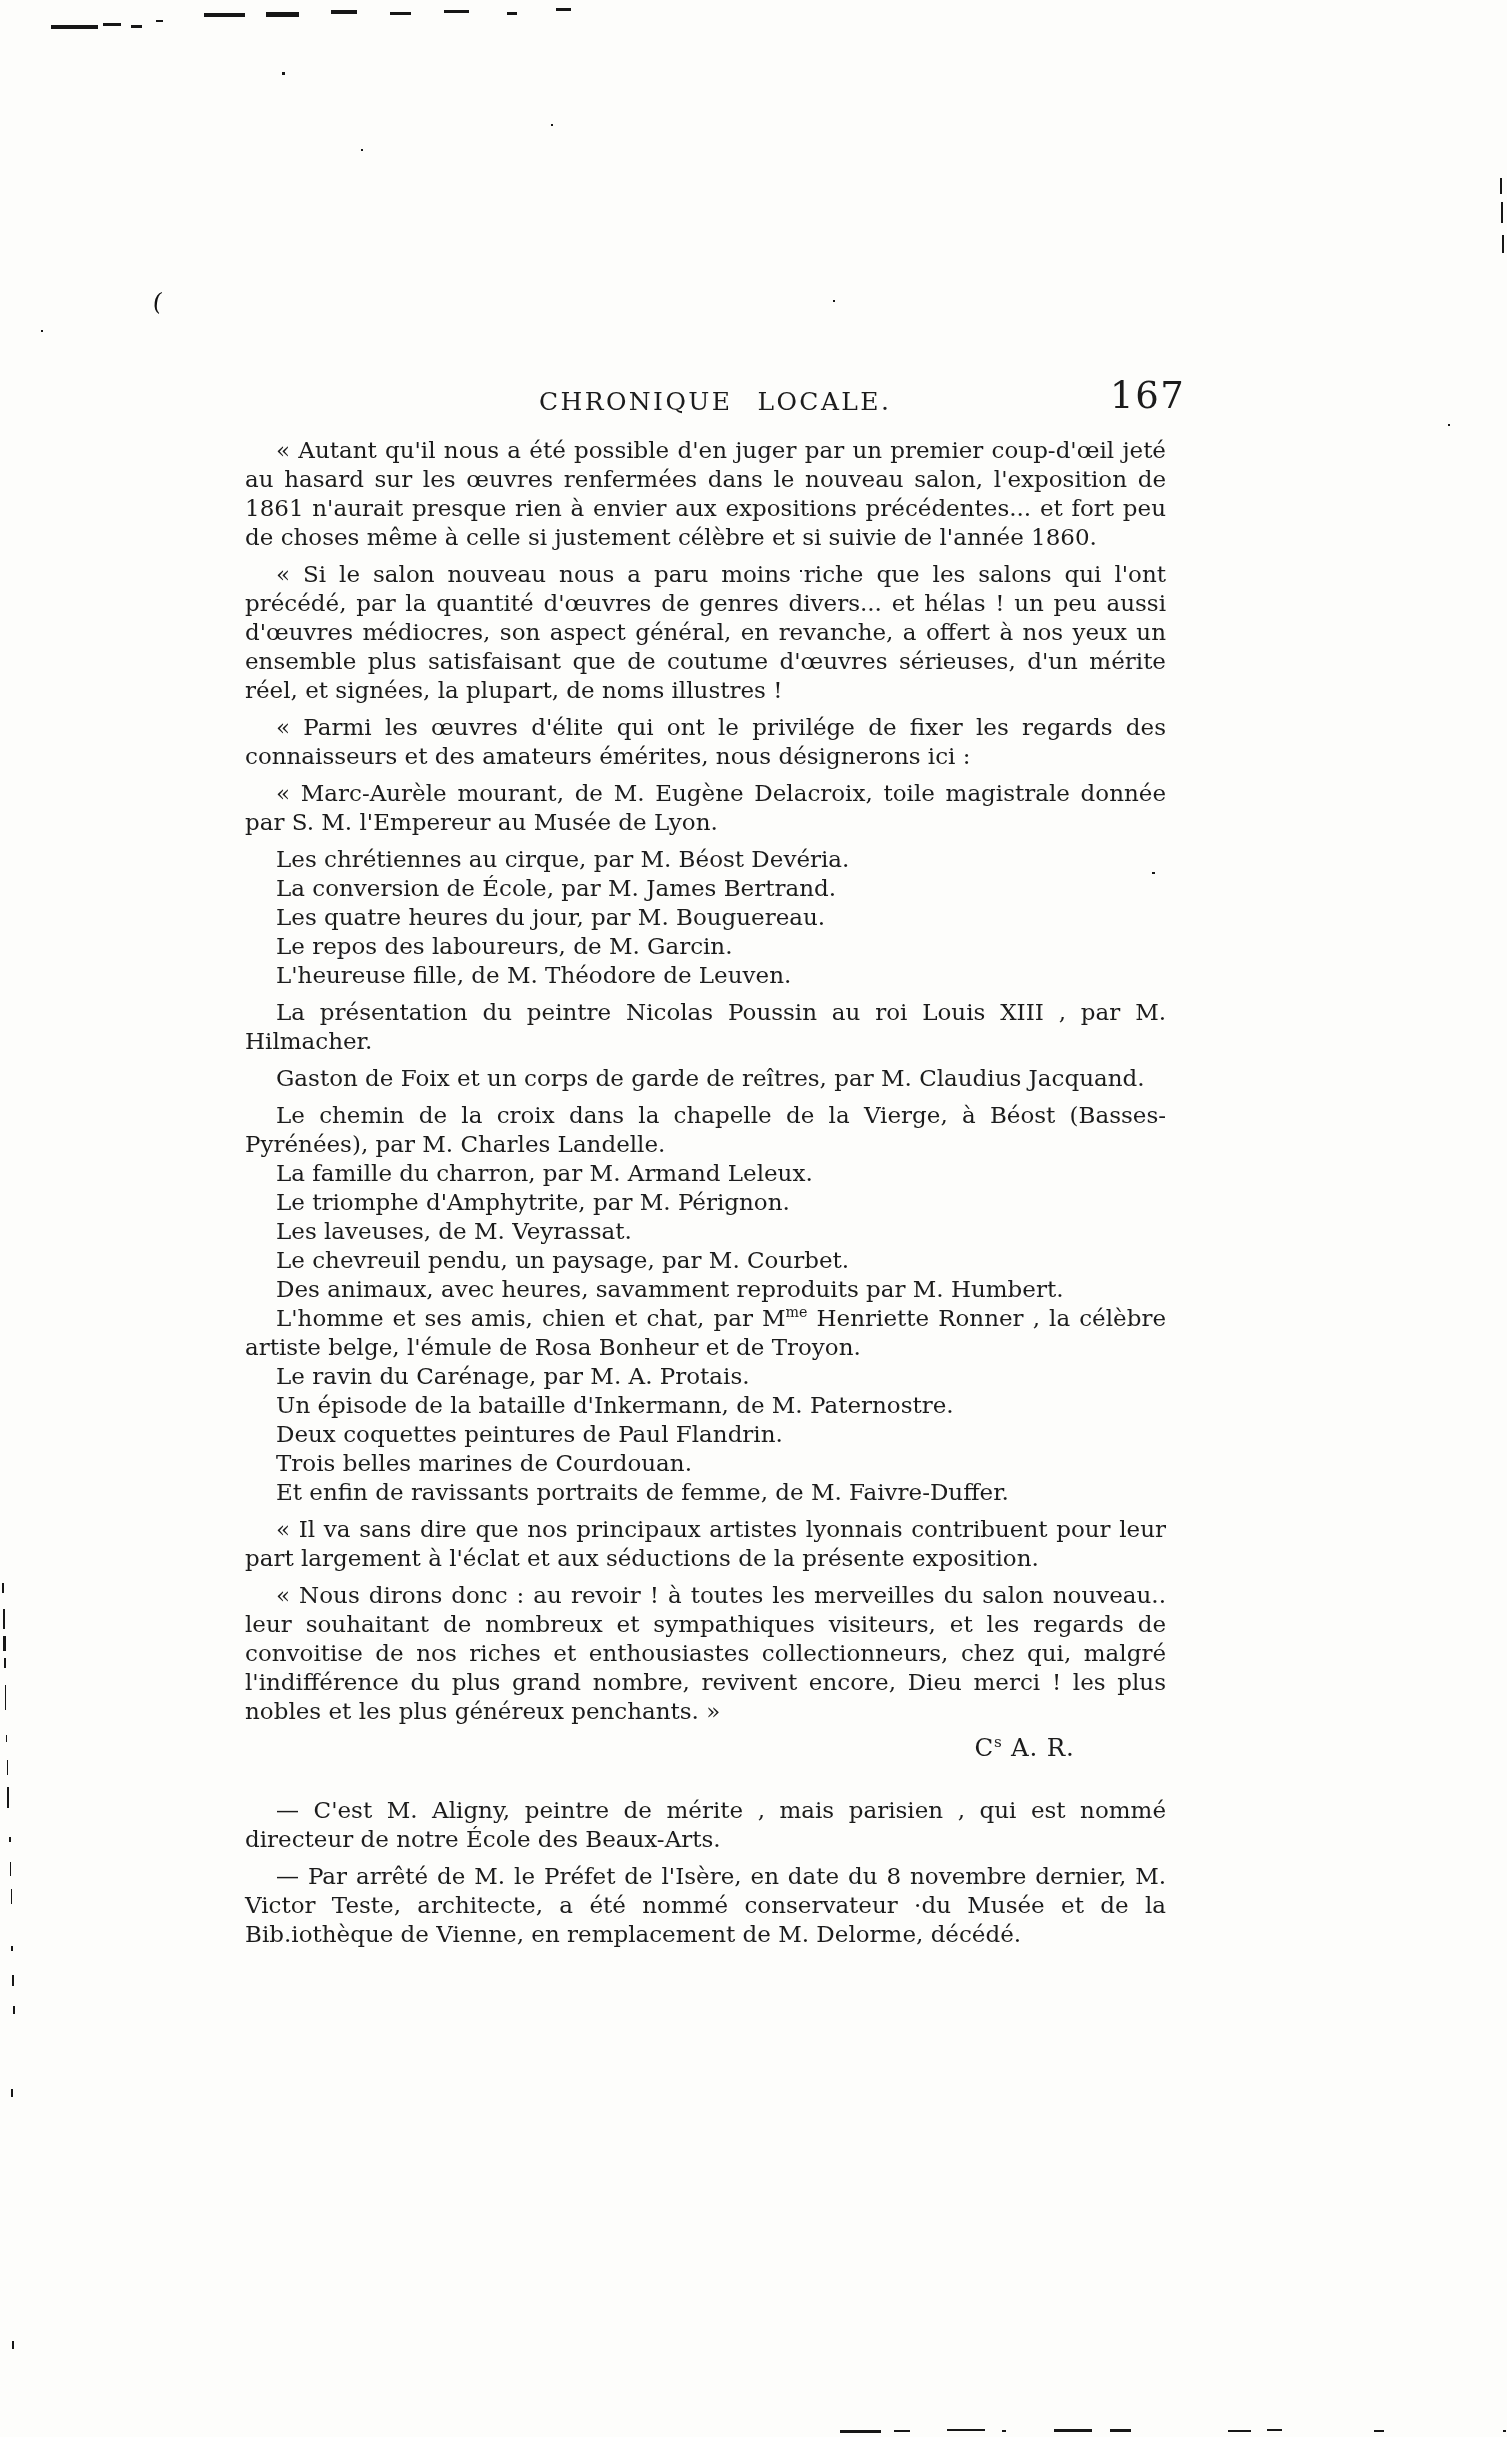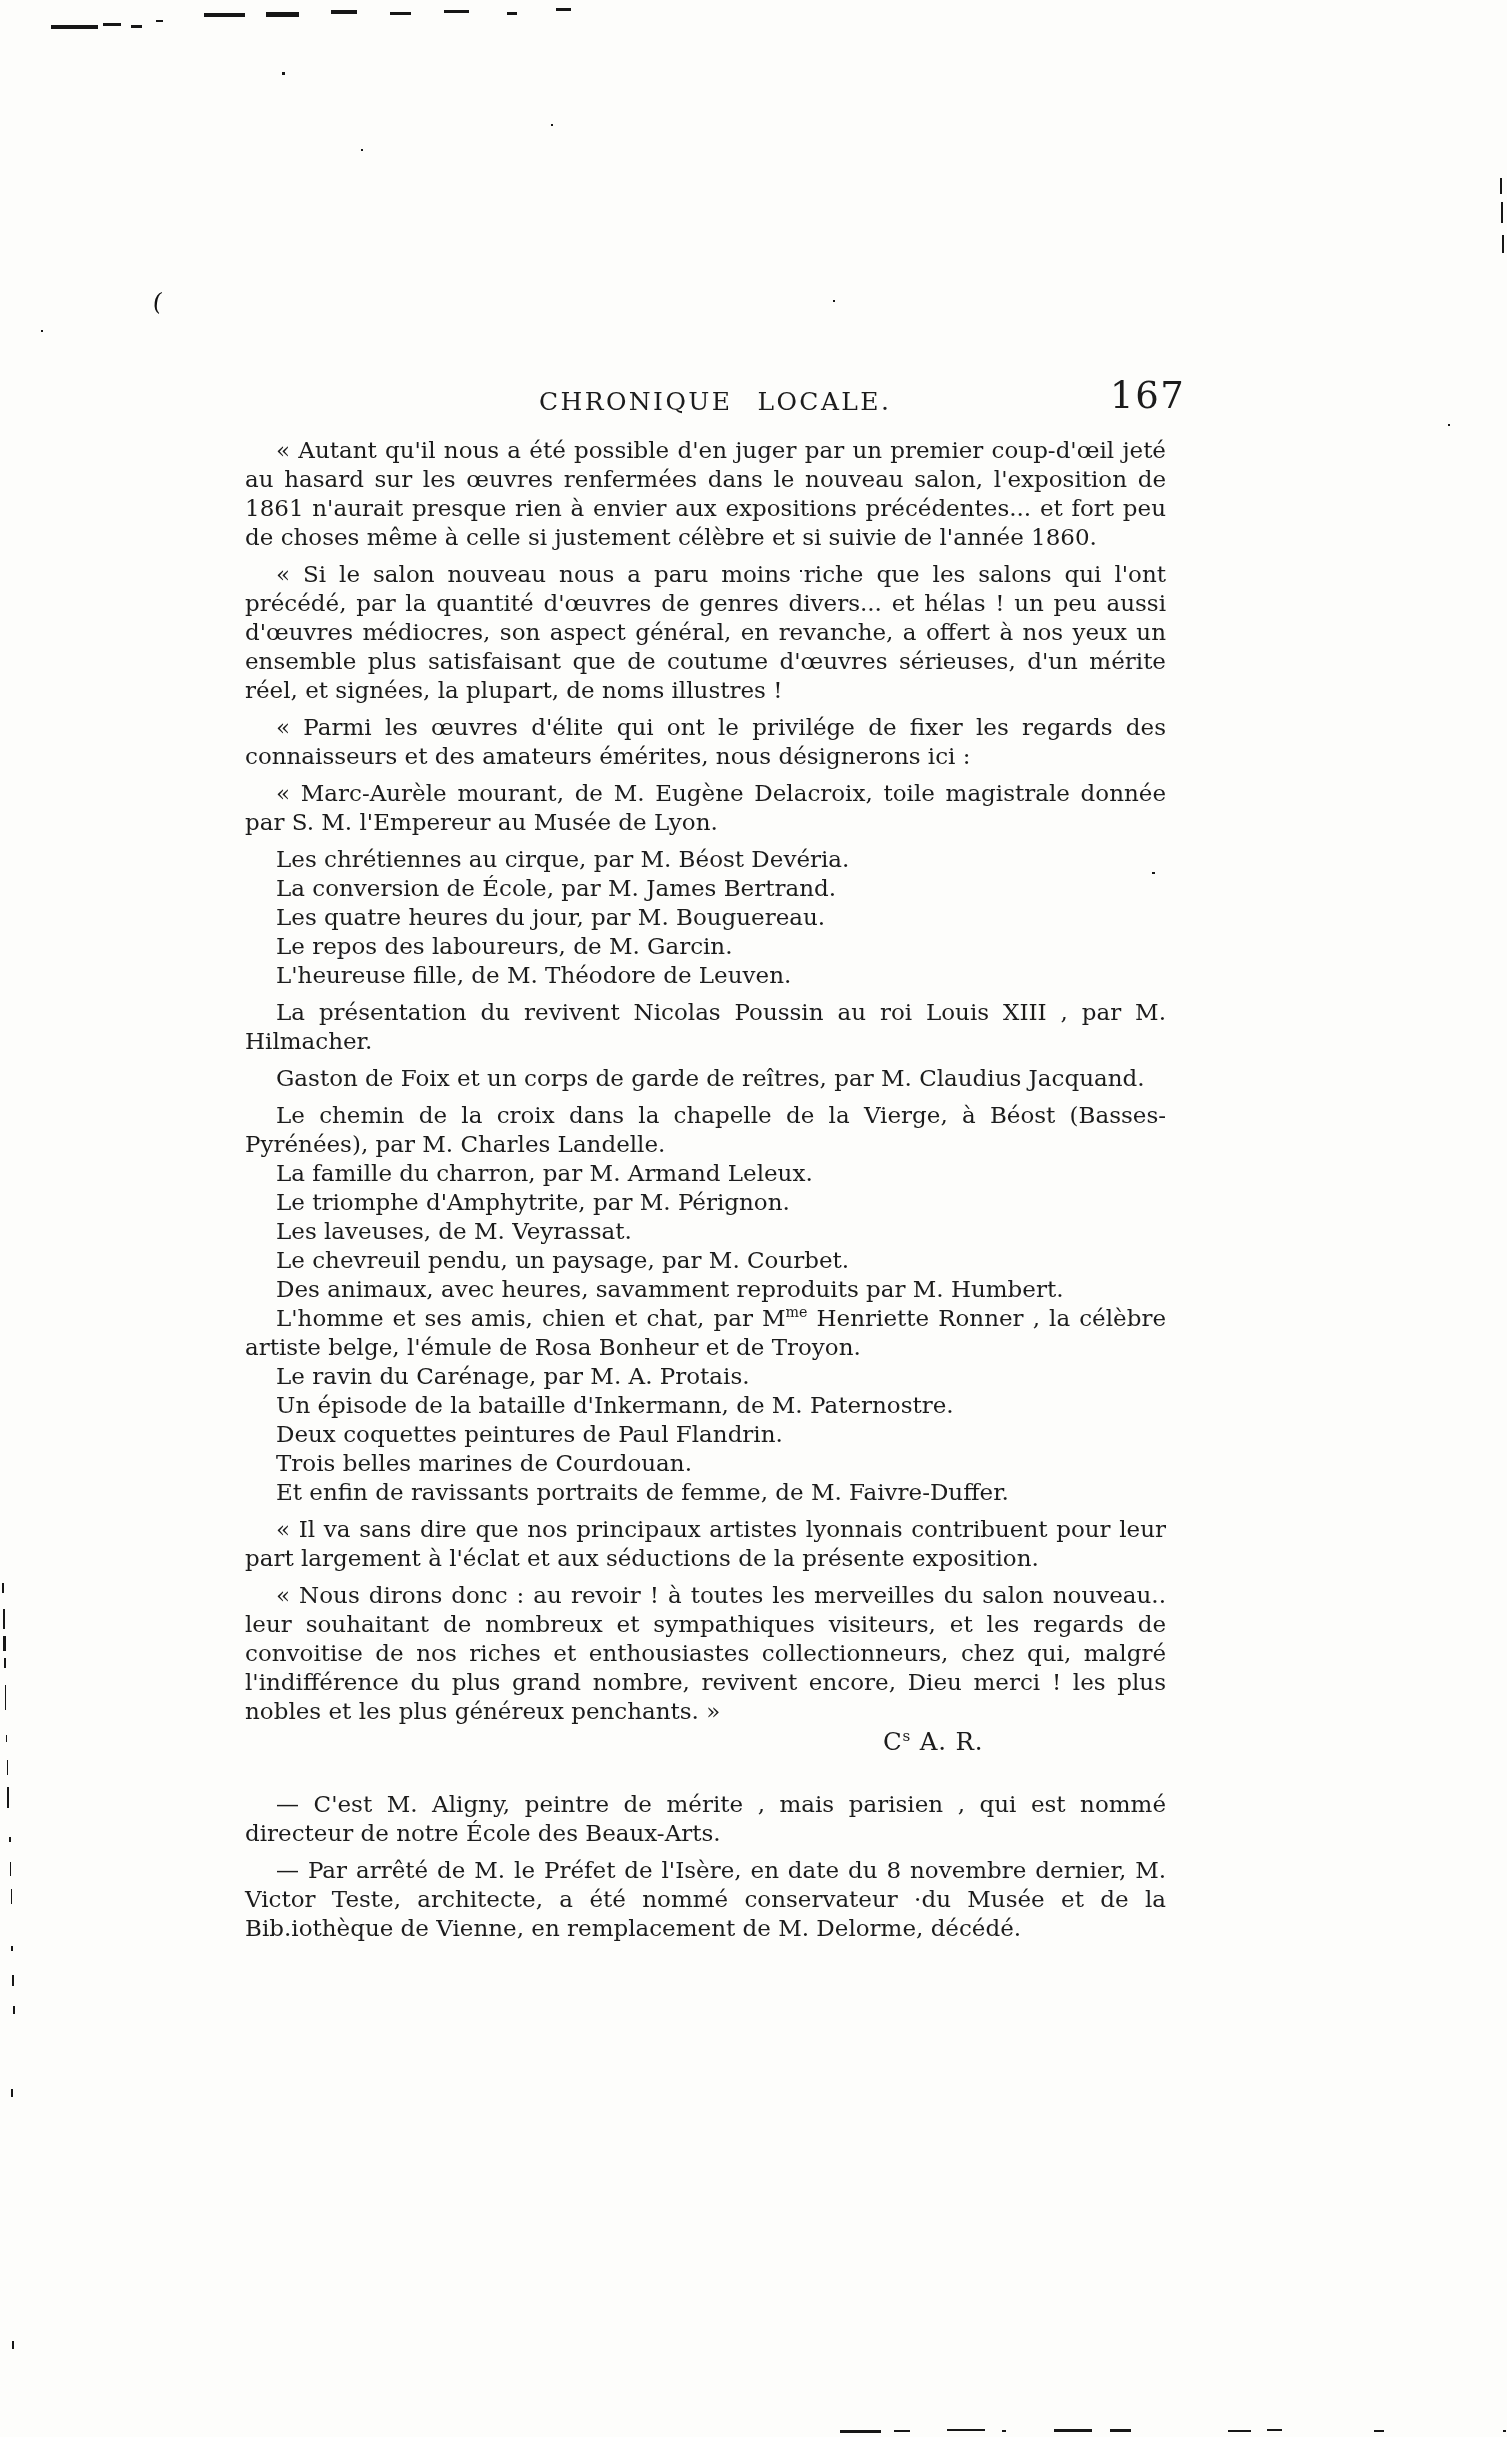--- a/index.html
+++ b/index.html
@@ -20,21 +20,21 @@
     position:absolute;left:1110px;top:374px;
     font-size:37px;letter-spacing:1.6px;
   }
   .column{
     position:absolute;left:245px;top:436px;width:921px;
     font-size:23px;line-height:29px;text-align:justify;
   }
   .column p{margin:0;text-indent:31px;}
   .column p.g-small{margin-top:8px;}
   .column p.g-large{margin-top:34px;}
-  .column p.sig{text-indent:0;text-align:left;padding-left:638px;margin-top:1px;font-size:24.5px;letter-spacing:0.8px;}
+  .column p.sig{text-indent:0;text-align:center;padding-left:638px;margin-top:7px;font-size:24.5px;letter-spacing:0.8px;}
   .it{}
   .sup{vertical-align:super;font-size:0.62em;line-height:0;}
   .art{position:absolute;background:#161616;}
   .curl{
     position:absolute;left:153px;top:287px;
     font-size:24.5px;color:#111;transform:rotate(8deg);
     font-family:"DejaVu Serif",serif;
   }
 </style>
 </head>
@@ -48,21 +48,21 @@
   <div class="column">
       <p><span>« Autant qu'il nous a été possible d'en juger par un premier coup-d'œil jeté au hasard sur les œuvres renfermées dans le nouveau salon, l'exposition de 1861 n'aurait presque rien à envier aux expositions précédentes... et fort peu de choses même à celle si justement célèbre et si suivie de l'année 1860.</span></p>
       <p class="g-small"><span>« Si le salon nouveau nous a paru moins riche que les salons qui l'ont précédé, par la quantité d'œuvres de genres divers... et hélas ! un peu aussi d'œuvres médiocres, son aspect général, en revanche, a offert à nos yeux un ensemble plus satisfaisant que de coutume d'œuvres sérieuses, d'un mérite réel, et signées, la plupart, de noms illustres !</span></p>
       <p class="g-small"><span>« Parmi les œuvres d'élite qui ont le privilége de fixer les regards des connaisseurs et des amateurs émérites, nous désignerons ici :</span></p>
       <p class="g-small"><span>« </span><span class="it">Marc-Aurèle mourant</span><span>, de M. Eugène Delacroix, toile magistrale donnée par S. M. l'Empereur au Musée de Lyon.</span></p>
       <p class="g-small"><span class="it">Les chrétiennes au cirque</span><span>, par M. Béost Devéria.</span></p>
       <p><span class="it">La conversion de École</span><span>, par M. James Bertrand.</span></p>
       <p><span class="it">Les quatre heures du jour</span><span>, par M. Bouguereau.</span></p>
       <p><span class="it">Le repos des laboureurs</span><span>, de M. Garcin.</span></p>
       <p><span class="it">L'heureuse fille</span><span>, de M. Théodore de Leuven.</span></p>
-      <p class="g-small"><span class="it">La présentation du revivent Nicolas Poussin au roi Louis XIII</span><span> , par M. Hilmacher.</span></p>
+      <p class="g-small"><span class="it">La présentation du peintre Nicolas Poussin au roi Louis XIII</span><span> , par M. Hilmacher.</span></p>
       <p class="g-small"><span class="it">Gaston de Foix</span><span> et </span><span class="it">un corps de garde de reîtres</span><span>, par M. Claudius Jacquand.</span></p>
       <p class="g-small"><span class="it">Le chemin de la croix dans la chapelle de la Vierge, à Béost</span><span> (Basses-Pyrénées), par M. Charles Landelle.</span></p>
       <p><span class="it">La famille du charron</span><span>, par M. Armand Leleux.</span></p>
       <p><span class="it">Le triomphe d'Amphytrite</span><span>, par M. Pérignon.</span></p>
       <p><span class="it">Les laveuses</span><span>, de M. Veyrassat.</span></p>
       <p><span class="it">Le chevreuil pendu, un paysage</span><span>, par M. Courbet.</span></p>
       <p><span class="it">Des animaux, avec heures</span><span>, savamment reproduits par M. Humbert.</span></p>
       <p><span class="it">L'homme et ses amis, chien et chat</span><span>, par M</span><span class="sup">me</span><span> Henriette Ronner , la célèbre artiste belge, l'émule de Rosa Bonheur et de Troyon.</span></p>
       <p><span class="it">Le ravin du Carénage</span><span>, par M. A. Protais.</span></p>
       <p><span class="it">Un épisode de la bataille d'Inkermann</span><span>, de M. Paternostre.</span></p>

